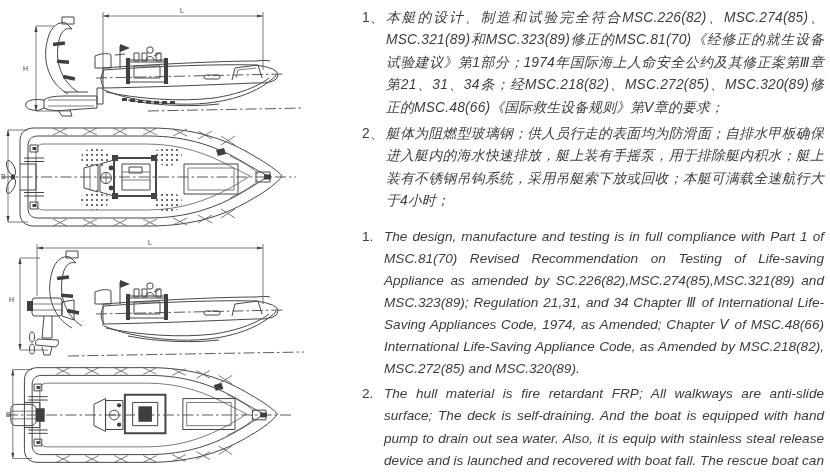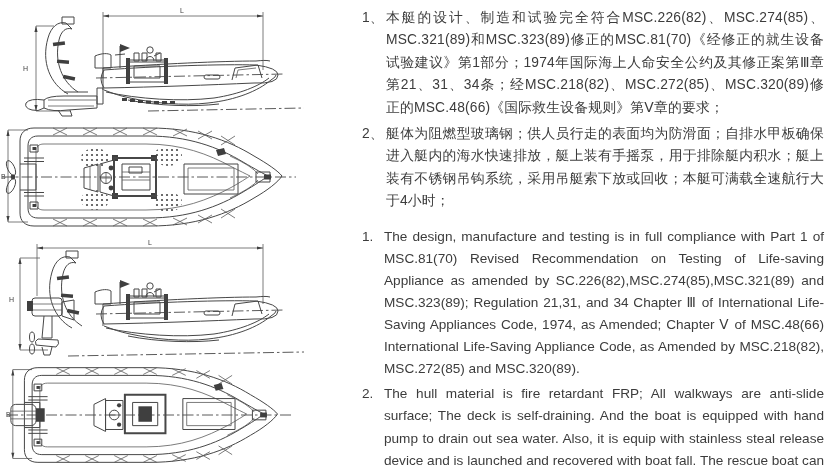--- a/index.html
+++ b/index.html
@@ -21,21 +21,21 @@
   .dash{stroke:#474747;stroke-width:.9;fill:none;stroke-dasharray:11 3 2.5 3;}
   svg text{font-family:"Liberation Sans","DejaVu Sans",sans-serif;font-size:7px;fill:#3c3c3c;}
 
   
   .notes{
     position:absolute;left:362px;top:7px;width:462px;
     color:#3c3c3c;
   }
   .note{display:flex;align-items:flex-start;}
   .note .num{flex:none;width:22px;}
-  .note .body{flex:1;text-align:justify;}
+  .note .body{flex:1;text-align:justify;font-style:italic;}
   .cn{font-size:13.8px;line-height:22.4px;letter-spacing:.2px;}
   .cn .num{width:24px;}
   .en{font-size:13.6px;line-height:22.1px;}
   .mb-a{margin-bottom:4px;}
   .mb-b{margin-bottom:13px;}
   .mb-c{margin-bottom:3px;}
 </style>
 </head>
 <body>
 

